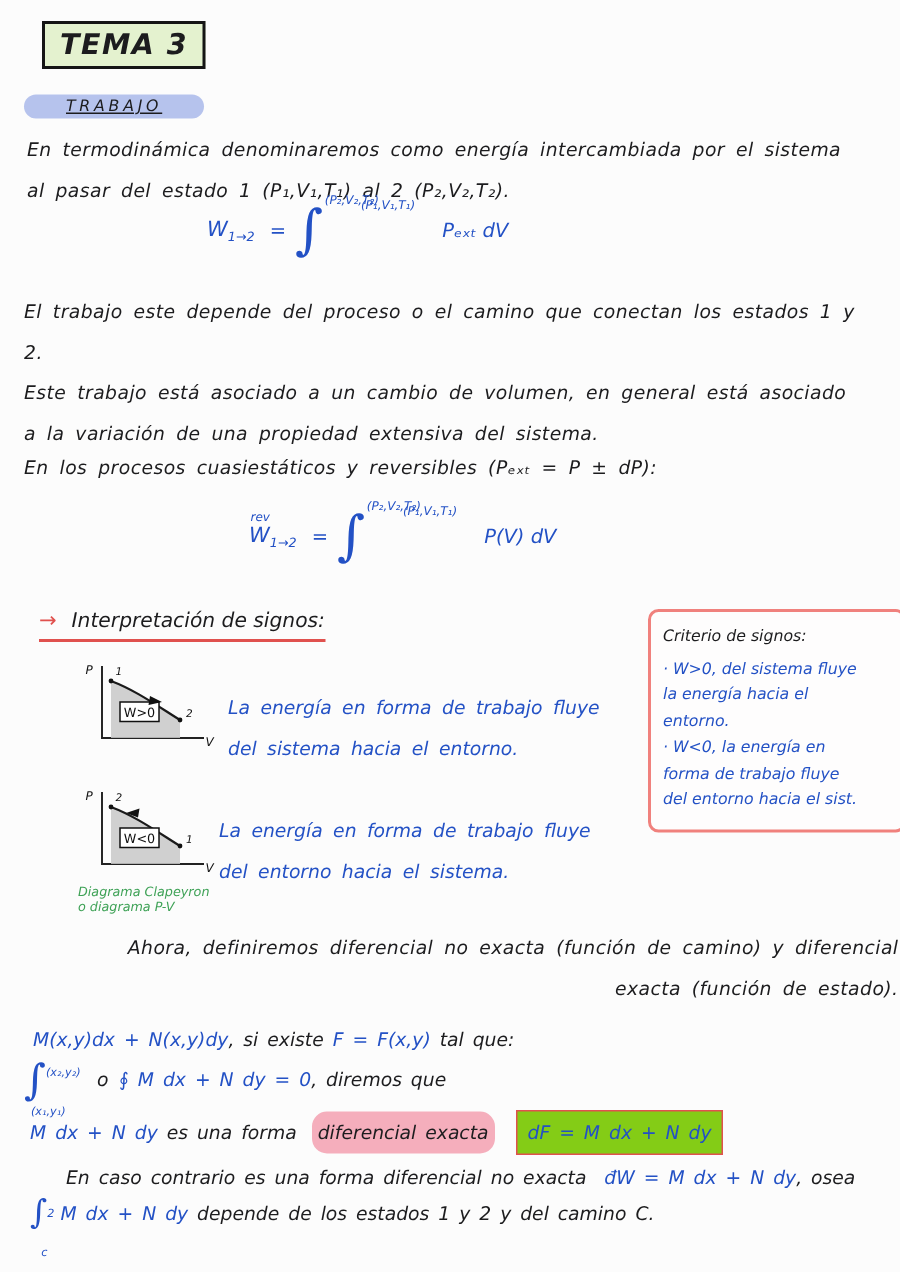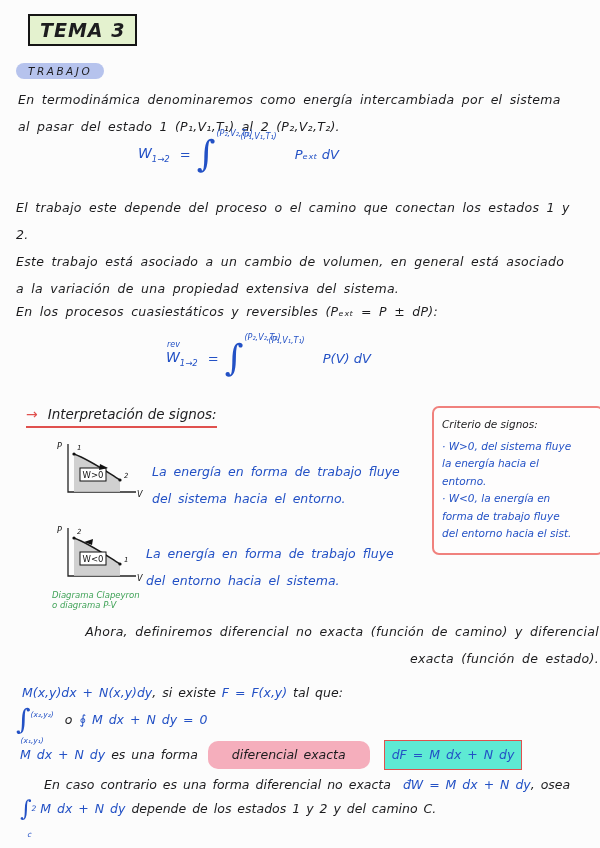--- a/index.html
+++ b/index.html
@@ -19,21 +19,22 @@
   }
   .title-box{
     position:absolute;left:28px;top:14px;
     font-size:19px;font-weight:bold;letter-spacing:1px;
     border:2px solid #151515;background:var(--titlehl);
     padding:3px 10px;font-style:italic;
   }
   .section-pill{
     position:absolute;left:16px;top:63px;
     font-size:10.5px;letter-spacing:2.5px;text-transform:uppercase;
-    background:var(--bluehl);border-radius:9px;padding:2px 12px;
+    background:var(--bluehl);border-radius:9px;padding:2px 28px;
+    text-decoration:underline;
   }
   .para{position:absolute;width:565px;font-size:12.5px;line-height:27px;word-spacing:3px;letter-spacing:.3px;}
   .p1{left:18px;top:86px;}
   .p2{left:16px;top:194px;}
   .p3{left:16px;top:298px;}
   .p4{left:34px;top:618px;text-align:right;}
   .blue{color:var(--blue);}
   .black{color:var(--ink);}
   .gap{margin:0 7px;}
   
@@ -84,22 +85,22 @@
   .l-exacta{top:740px;}
   .l-contrario{top:772px;margin-left:24px;}
   .l-final{top:796px;}
   .int-wrap{display:inline-flex;align-items:center;margin-right:4px;color:var(--blue);}
   .int-sign2{font-family:"DejaVu Serif",serif;font-size:28px;line-height:1;font-style:normal;}
   .limits2{display:flex;flex-direction:column;justify-content:space-between;height:36px;font-size:7.5px;}
   .limits2 .lo{transform:translateX(-10px);}
   .int-sign3{font-family:"DejaVu Serif",serif;font-size:22px;line-height:1;font-style:normal;}
   .limits3{display:flex;flex-direction:column;justify-content:space-between;height:26px;font-size:7.5px;}
   .limits3 .lo{transform:translateX(-4px);}
-  .hl-pink{background:var(--pinkhl);border-radius:10px;padding:1px 24px;margin:0 4px;}
-  .redbox{border:1.6px solid var(--red);background:#5eead4;padding:1px 7px;color:var(--blue);margin-left:10px;}
+  .hl-pink{background:var(--pinkhl);border-radius:10px;padding:1px 4px;margin:0 4px;}
+  .redbox{border:1.6px solid var(--red);background:#84cc16;padding:1px 7px;color:var(--blue);margin-left:10px;}
 </style>
 </head>
 <body>
 
 <div class="page">
 
   <div class="title-box">TEMA 3</div>
   <div class="section-pill">Trabajo</div>
 
   <div class="para p1">
@@ -208,21 +209,21 @@
   </div>
 
   <div class="exline l-int">
     <span class="int-wrap">
       <span class="int-sign2">∫</span>
       <span class="limits2">
         <span class="up">(x₂,y₂)</span>
         <span class="lo">(x₁,y₁)</span>
       </span>
     </span>
-    <span class="black gap">o</span><span class="blue">∮ M dx + N dy = 0</span>
+    <span class="black gap">o</span><span class="blue">∮ M dx + N dy = 0</span><span class="black">, diremos que</span>
   </div>
 
   <div class="exline l-exacta">
     <span class="blue">M dx + N dy</span><span class="black"> es una forma </span><span class="hl-pink">diferencial exacta</span><span class="redbox">dF = M dx + N dy</span>
   </div>
 
   <div class="exline l-contrario">
     <span class="black">En caso contrario es una forma diferencial no exacta  </span><span class="blue">đW = M dx + N dy</span><span class="black">, osea</span>
   </div>
 

